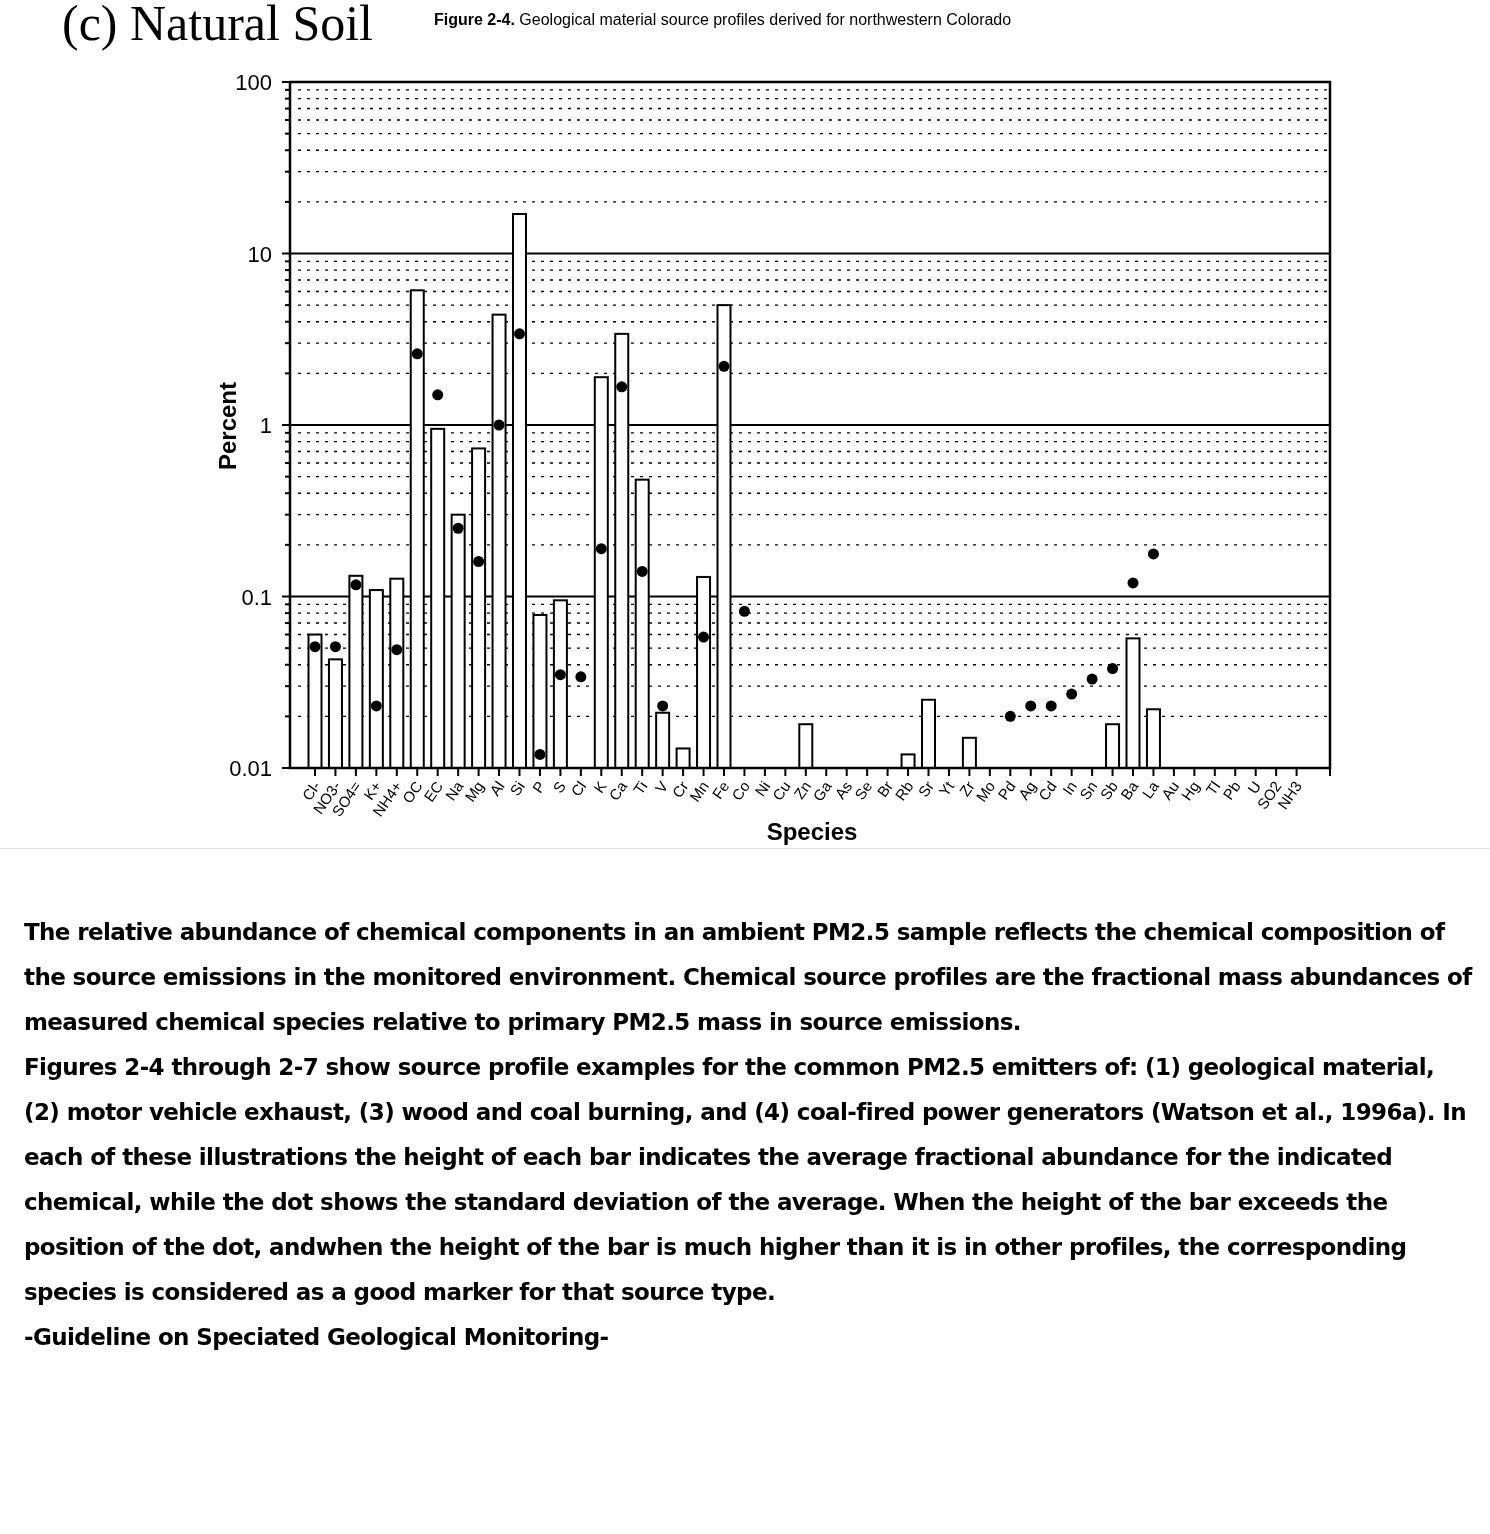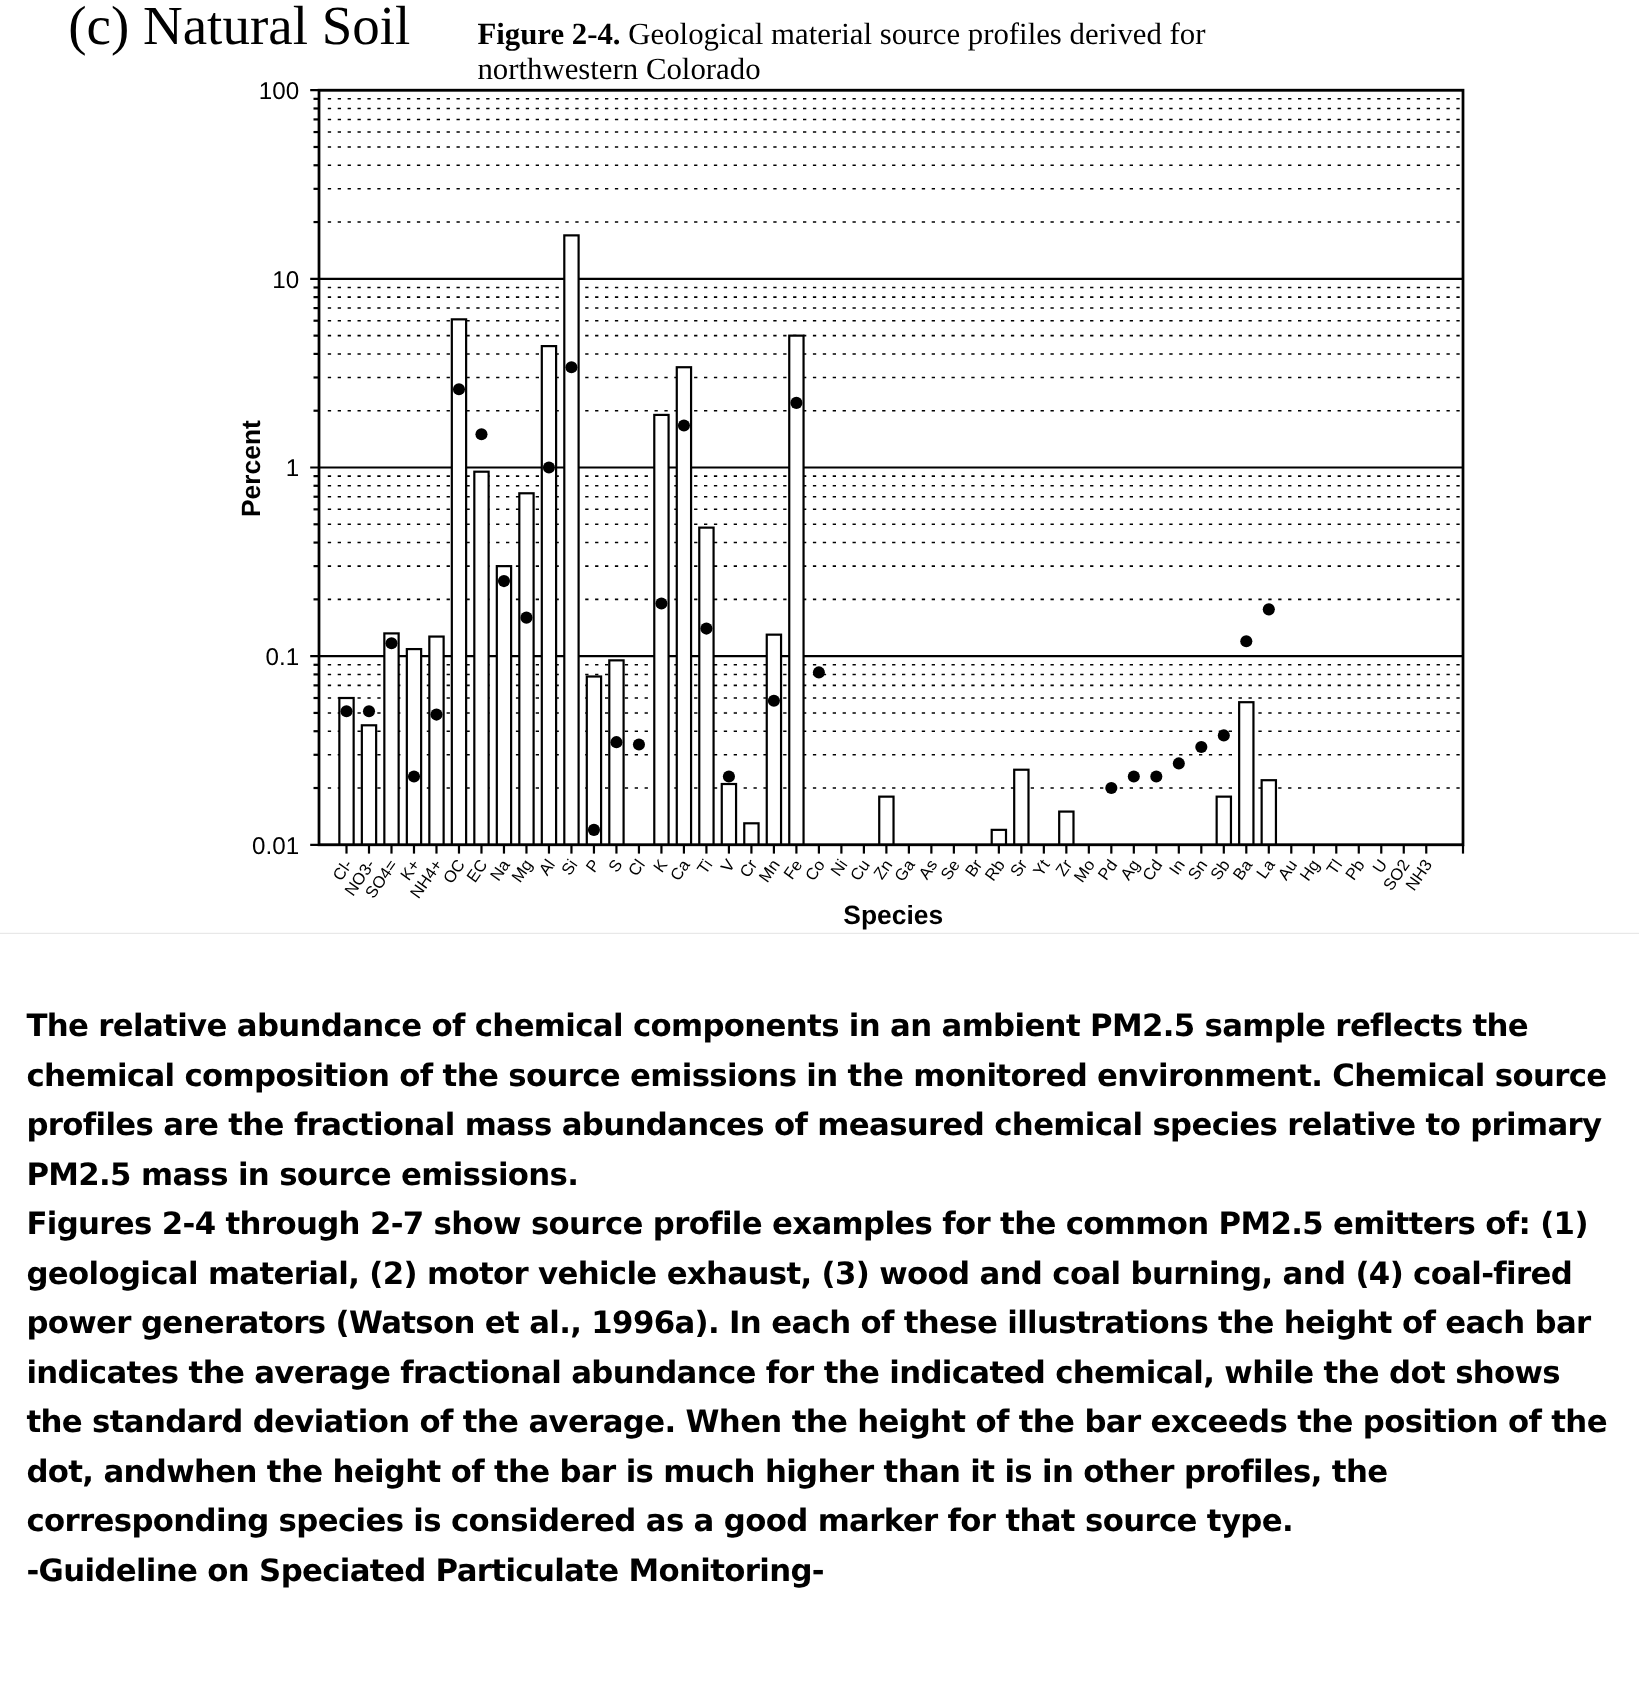--- a/index.html
+++ b/index.html
@@ -1,22 +1,22 @@
 <!DOCTYPE html>
 <html><head>
 <meta charset="utf-8">
 <style>
   html, body { margin: 0; padding: 0; background: #ffffff; }
   body { width: 1490px; height: 1534px; position: relative; overflow: hidden; font-family: "Liberation Sans", sans-serif; color: #000; }
   .panel-label { position: absolute; left: 62px; top: -6px; font-family: "Liberation Serif", serif; font-size: 50px; white-space: nowrap; }
-  .fig-caption { position: absolute; left: 434px; top: 16px; width: 700px; font-family: Liberation Serif, serif; font-size: 28px; line-height: 32px; }
+  .fig-caption { position: absolute; left: 434px; top: 4px; width: 700px; font-family: Liberation Sans, sans-serif; font-size: 16px; line-height: 32px; }
   .fig-caption b { font-weight: bold; }
   #chart { position: absolute; left: 0; top: 0; }
   .divider { position: absolute; left: 0; top: 848px; width: 1490px; height: 1px; background: #e6e6e6; }
-  .body-text { position: absolute; left: 24px; top: 910px; width: 1450px; font-family: "DejaVu Sans", sans-serif; font-weight: bold; font-size: 28px; line-height: 45px; letter-spacing: -0.6px; }
+  .body-text { position: absolute; left: 24px; top: 910px; width: 1450px; font-family: "DejaVu Sans", sans-serif; font-weight: bold; font-size: 23px; line-height: 45px; letter-spacing: -0.6px; }
   .body-text p { margin: 0; }
 </style>
 </head>
 <body>
 
 <div class="panel-label">(c)  Natural Soil</div>
 <div class="fig-caption"><b>Figure 2-4.</b><span> Geological material source profiles derived for northwestern Colorado</span></div>
 
 <svg id="chart" width="1490" height="850" xmlns="http://www.w3.org/2000/svg">
   <g id="grid">
@@ -259,14 +259,14 @@
     </g>
   <text id="ylabel" x="0" y="0" transform="translate(236,426) rotate(-90)" text-anchor="middle" font-family="Liberation Sans, sans-serif" font-weight="bold" font-size="24">Percent</text>
   <text id="xlabel" x="812" y="840" text-anchor="middle" font-family="Liberation Sans, sans-serif" font-weight="bold" font-size="24">Species</text>
 </svg>
 
 <div class="divider"></div>
 
 <div class="body-text">
   <p>The relative abundance of chemical components in an ambient PM2.5 sample reflects the chemical composition of the source emissions in the monitored environment. Chemical source profiles are the fractional mass abundances of measured chemical species relative to primary PM2.5 mass in source emissions.</p>
   <p>Figures 2-4 through 2-7 show source profile examples for the common PM2.5 emitters of: (1) geological material, (2) motor vehicle exhaust, (3) wood and coal burning, and (4) coal-fired power generators (Watson et al., 1996a). In each of these illustrations the height of each bar indicates the average fractional abundance for the indicated chemical, while the dot shows the standard deviation of the average. When the height of the bar exceeds the position of the dot, andwhen the height of the bar is much higher than it is in other profiles, the corresponding species is considered as a good marker for that source type.</p>
-  <p>-Guideline on Speciated Particulate Monitoring-</p>
+  <p>-Guideline on Speciated Geological Monitoring-</p>
 </div>
 
 </body></html>

